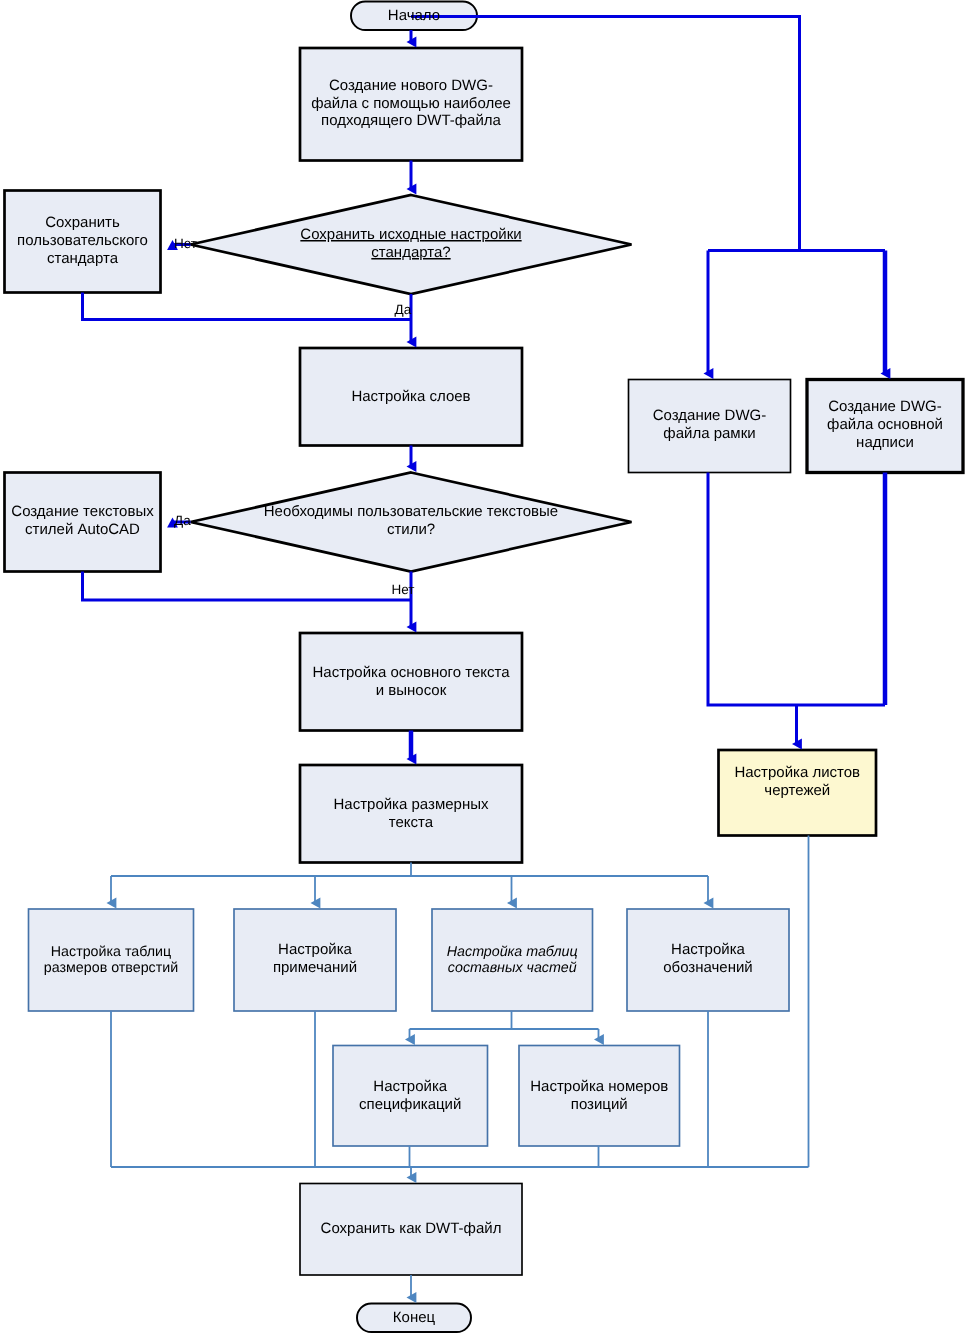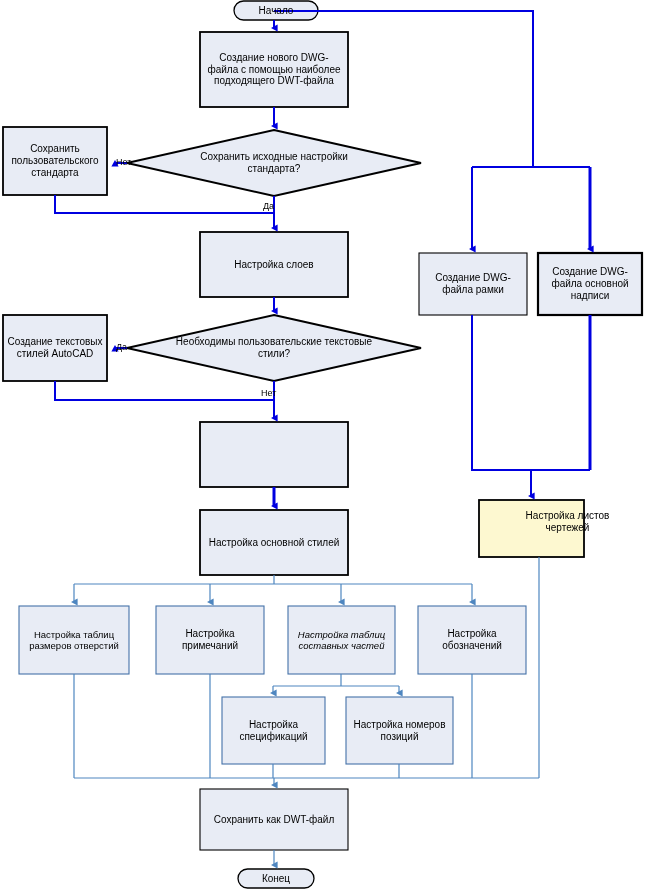--- a/index.html
+++ b/index.html
@@ -123,38 +123,39 @@
       <path d="M274,778 L274,785" marker-end="url(#ahBlueL)"></path>
 
       <path d="M274,850 L274,865" marker-end="url(#ahBlueL)"></path>
     </g>
   </svg>
 
   <div class="node-label fs10" style="left:234px;top:1px;width:84px;height:19px;">Начало</div>
 
   <div class="node-label fs10" style="left:204px;top:32px;width:140px;height:75px;">Создание нового DWG-файла с помощью наиболее подходящего DWT-файла</div>
 
-  <div class="node-label fs10" style="left:174px;top:143px;width:200px;height:40px;">Сохранить исходные настройки стандарта?</div>
+  <div class="node-label fs10" style="left:174px;top:143px;width:200px;height:40px;text-decoration:underline;">Сохранить исходные настройки стандарта?</div>
 
   <div class="node-label fs10" style="left:5px;top:127px;width:100px;height:68px;">Сохранить пользовательского стандарта</div>
 
   <div class="node-label fs10" style="left:204px;top:232px;width:140px;height:65px;">Настройка слоев</div>
 
   <div class="node-label fs10" style="left:164px;top:328px;width:220px;height:40px;">Необходимы пользовательские текстовые стили?</div>
 
   <div class="node-label fs10" style="left:5px;top:315px;width:100px;height:66px;">Создание текстовых стилей AutoCAD</div>
 
+  <div class="node-label fs10" style="left:208px;top:422px;width:132px;height:65px;">Настройка основного текста и выносок</div>
 
-  <div class="node-label fs10" style="left:208px;top:510px;width:132px;height:65px;">Настройка основной стилей</div>
+  <div class="node-label fs10" style="left:208px;top:510px;width:132px;height:65px;">Настройка размерных текста</div>
 
   <div class="node-label fs10" style="left:423px;top:253px;width:100px;height:62px;">Создание DWG-файла рамки</div>
 
   <div class="node-label fs10" style="left:541px;top:253px;width:98px;height:62px;">Создание DWG-файла основной надписи</div>
 
-  <div class="node-label fs10" style="left:482px;top:500px;width:99px;height:44px;margin-left:36px;">Настройка листов чертежей</div>
+  <div class="node-label fs10" style="left:482px;top:500px;width:99px;height:44px;">Настройка листов чертежей</div>
 
   <div class="node-label fs9" style="left:21px;top:606px;width:106px;height:68px;border-radius:32px;">Настройка таблиц размеров отверстий</div>
 
   <div class="node-label fs10" style="left:160px;top:606px;width:100px;height:68px;">Настройка примечаний</div>
 
   <div class="node-label fs9" style="left:289px;top:606px;width:105px;height:68px;font-style:italic;">Настройка таблиц составных частей</div>
 
   <div class="node-label fs10" style="left:422px;top:606px;width:100px;height:68px;">Настройка обозначений</div>
 
   <div class="node-label fs10" style="left:225px;top:697px;width:97px;height:67px;">Настройка спецификаций</div>

